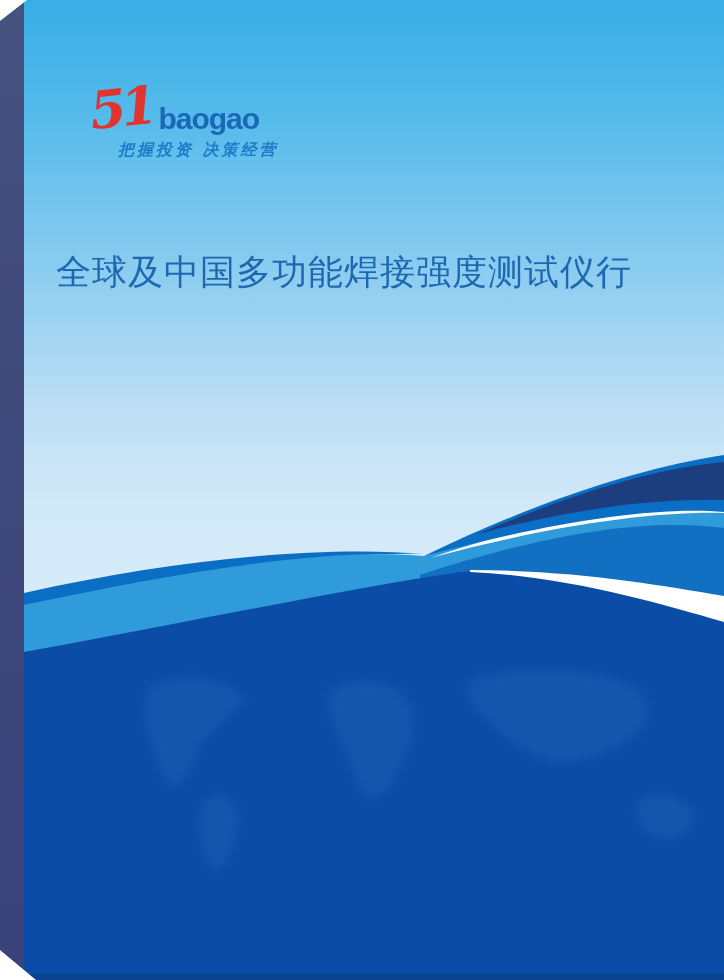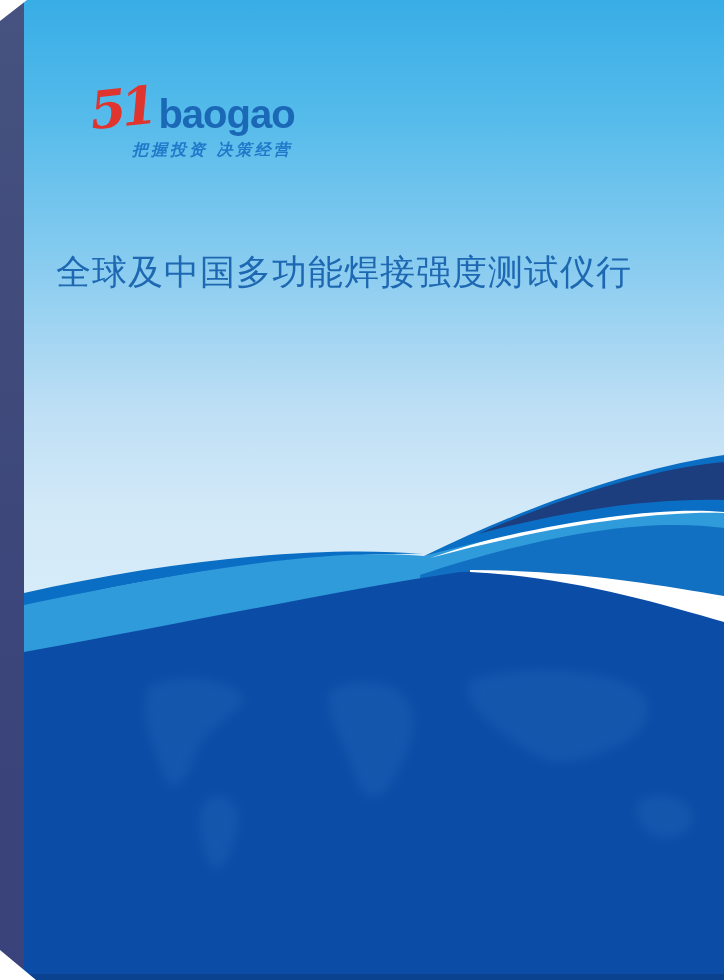--- a/index.html
+++ b/index.html
@@ -27,25 +27,25 @@
   .logo-51{
     font-family:"DejaVu Serif",serif;
     font-style:italic;font-weight:bold;
     font-size:52px;color:#e0342e;
     letter-spacing:-5px;
     transform:rotate(-6deg);
     margin-right:6px;
   }
   .logo-word{
     font-family:"Liberation Sans","DejaVu Sans",sans-serif;
-    font-weight:bold;font-size:40px;color:#1a68b6;
+    font-weight:bold;font-size:30px;color:#1a68b6;
     letter-spacing:-1px;
   }
   .logo-tagline{
-    margin-top:6px;margin-left:42px;
+    margin-top:6px;margin-left:28px;
     font-size:16px;font-weight:bold;font-style:italic;
     color:#1f78c8;letter-spacing:3px;white-space:nowrap;
   }
   .title{
     position:absolute;left:24px;top:246px;width:640px;
     margin:0;text-align:center;
     font-size:35px;font-weight:500;line-height:52px;
     letter-spacing:1px;color:#1e68b2;
   }
   .map-blobs{filter:blur(6px);opacity:.16;}

